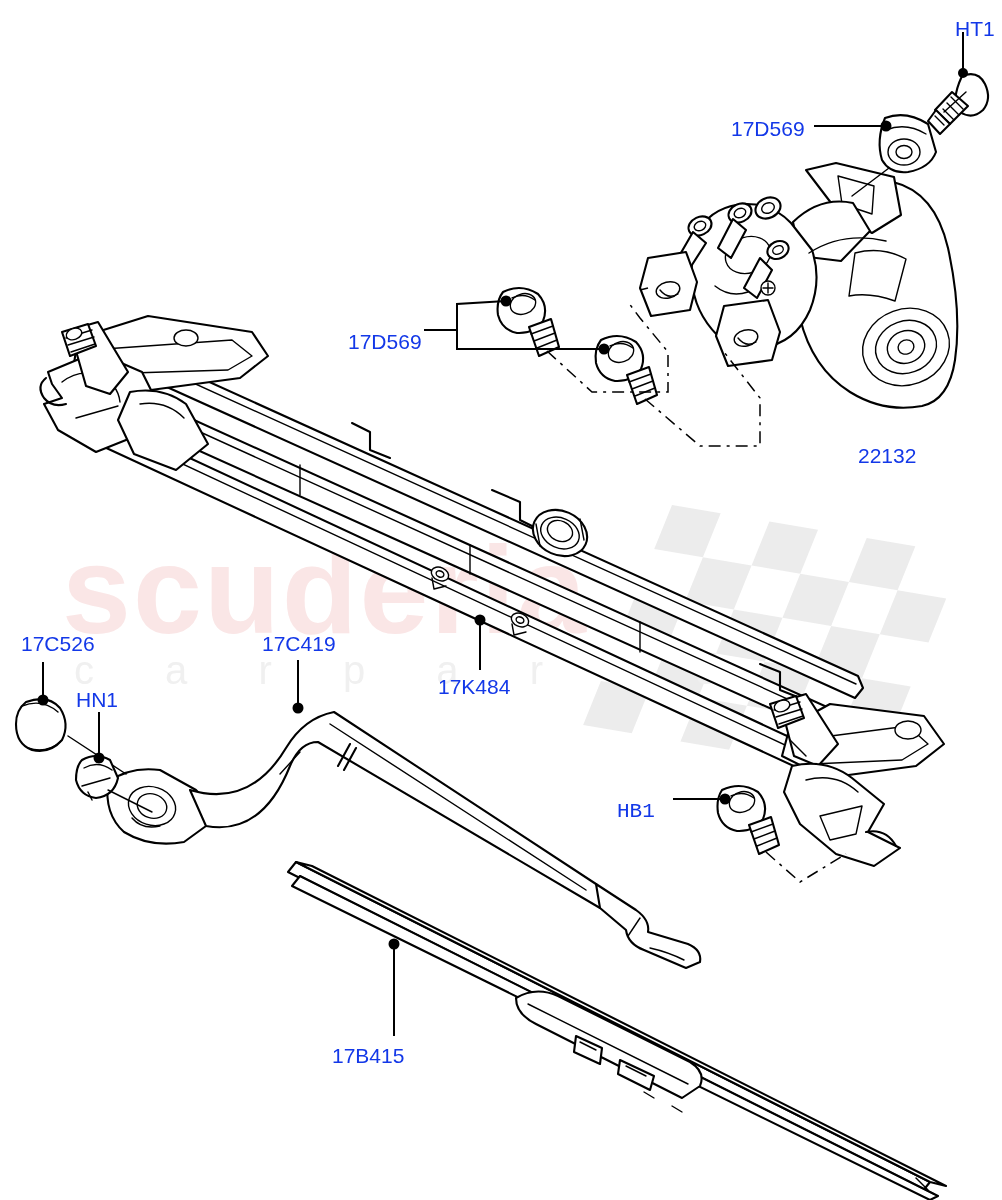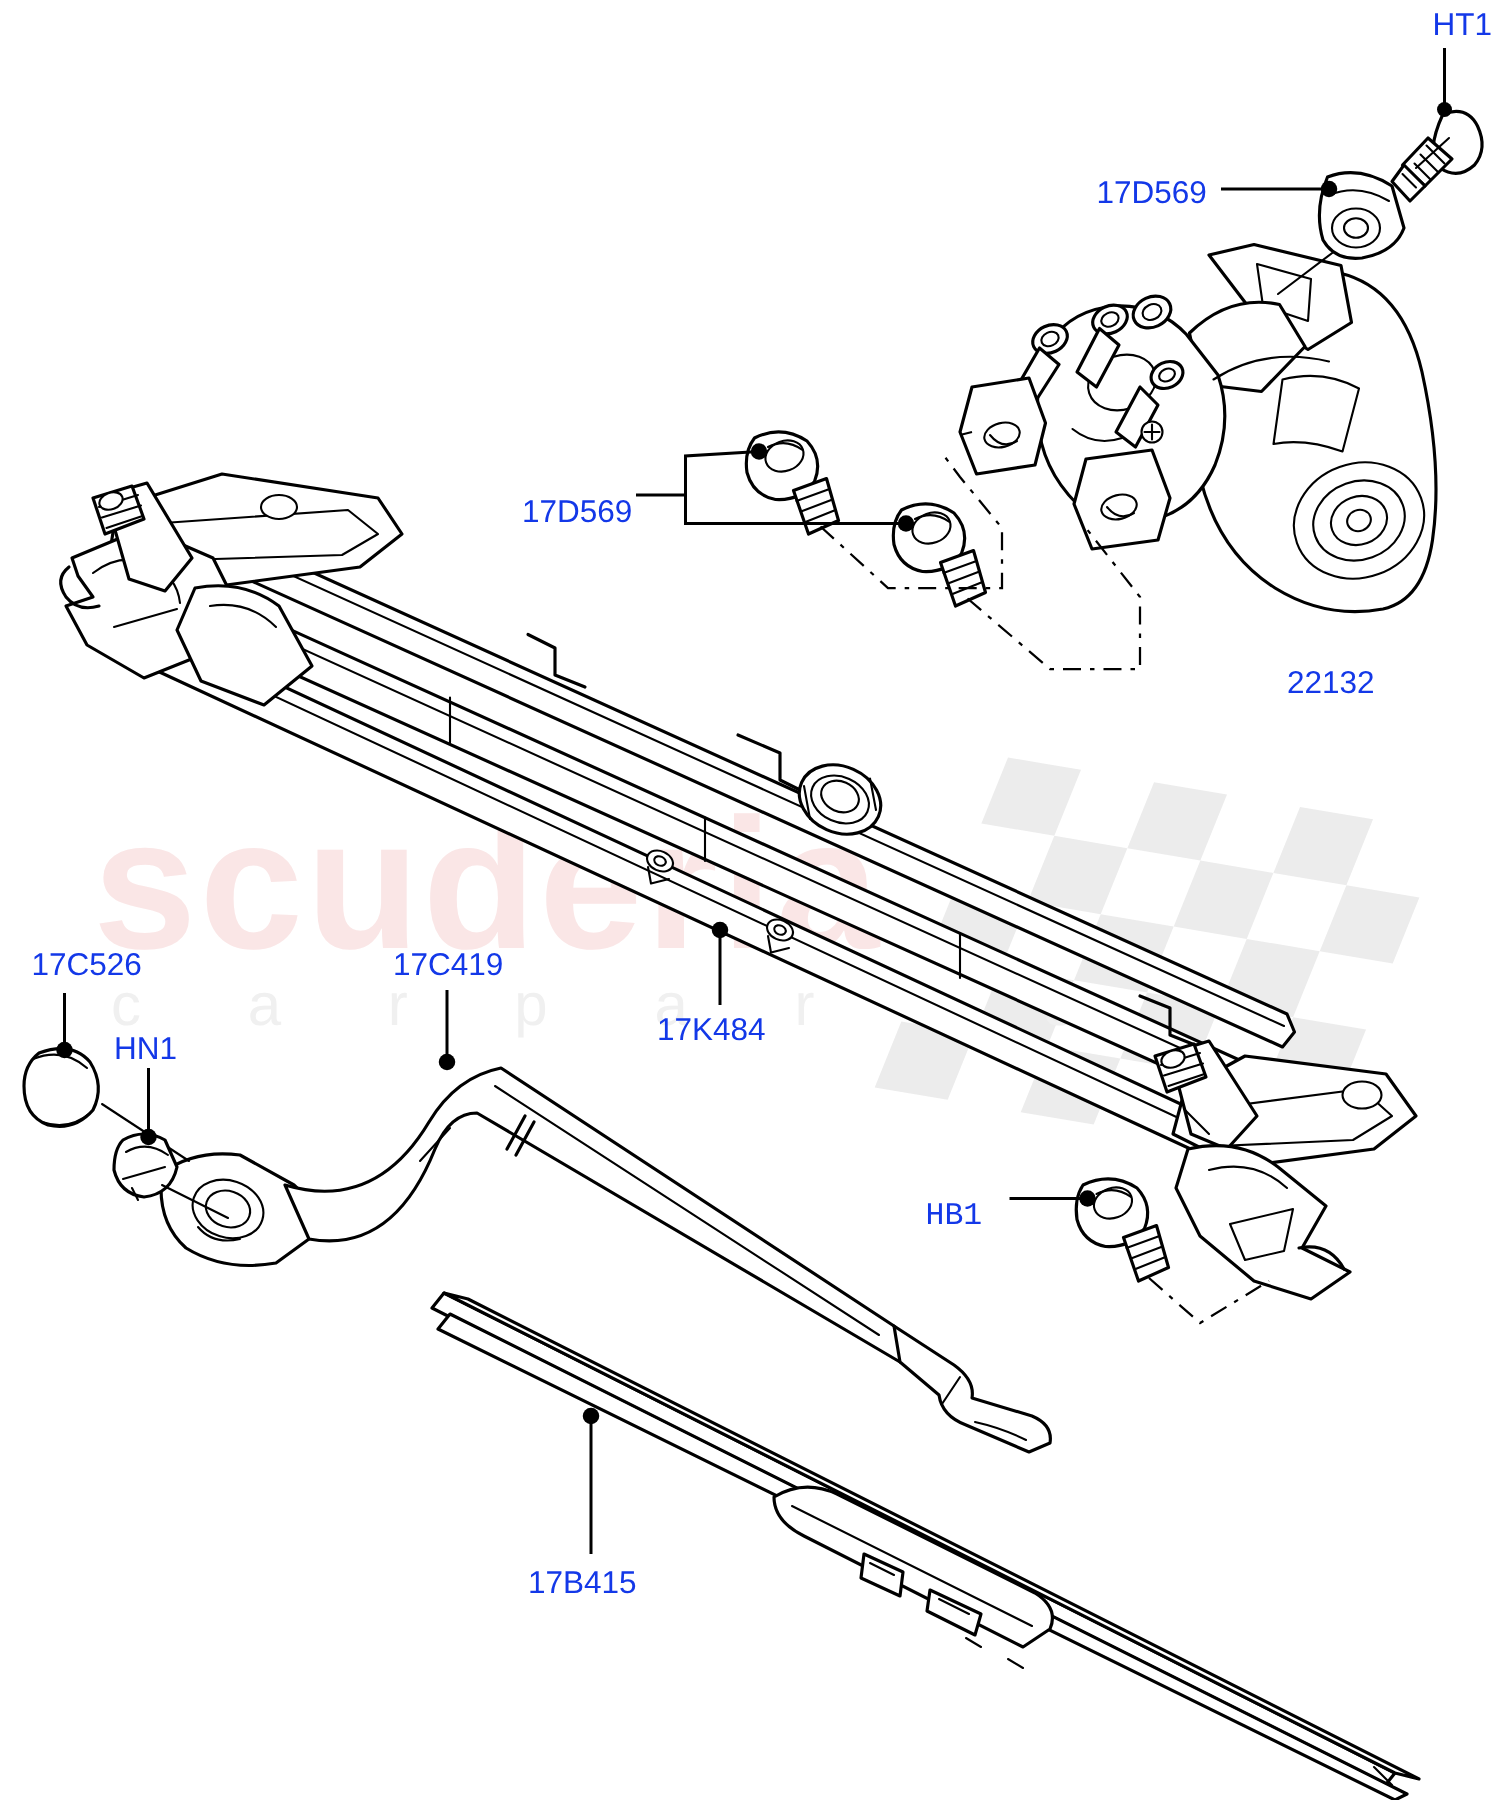--- a/index.html
+++ b/index.html
@@ -371,25 +371,25 @@
 
       <path class="lnT" d="M916 1178 L928 1190"></path>
 
       <circle class="dk" cx="394" cy="944" r="5.5"></circle>
       <line class="lead" x1="394" y1="944" x2="394" y2="1036"></line>
     </g>
 
   </svg>
 
   <div>
-    <div class="lbl" style="left:955px;top:5px;">HT1</div>
+    <div class="lbl" style="left:955px;top:17px;">HT1</div>
     <div class="lbl" style="left:731px;top:117px;">17D569</div>
     <div class="lbl" style="left:348px;top:330px;">17D569</div>
     <div class="lbl" style="left:858px;top:444px;">22132</div>
     <div class="lbl" style="left:21px;top:632px;">17C526</div>
     <div class="lbl" style="left:262px;top:632px;text-align:center;">17C419</div>
     <div class="lbl" style="left:438px;top:675px;">17K484</div>
     <div class="lbl" style="left:76px;top:688px;">HN1</div>
     <div class="lbl" style="left:617px;top:800px;font-family:Liberation Mono, monospace;">HB1</div>
-    <div class="lbl" style="left:352px;top:1044px;">17B415</div>
+    <div class="lbl" style="left:332px;top:1044px;">17B415</div>
   </div>
 
 </div>
 
 </body></html>

